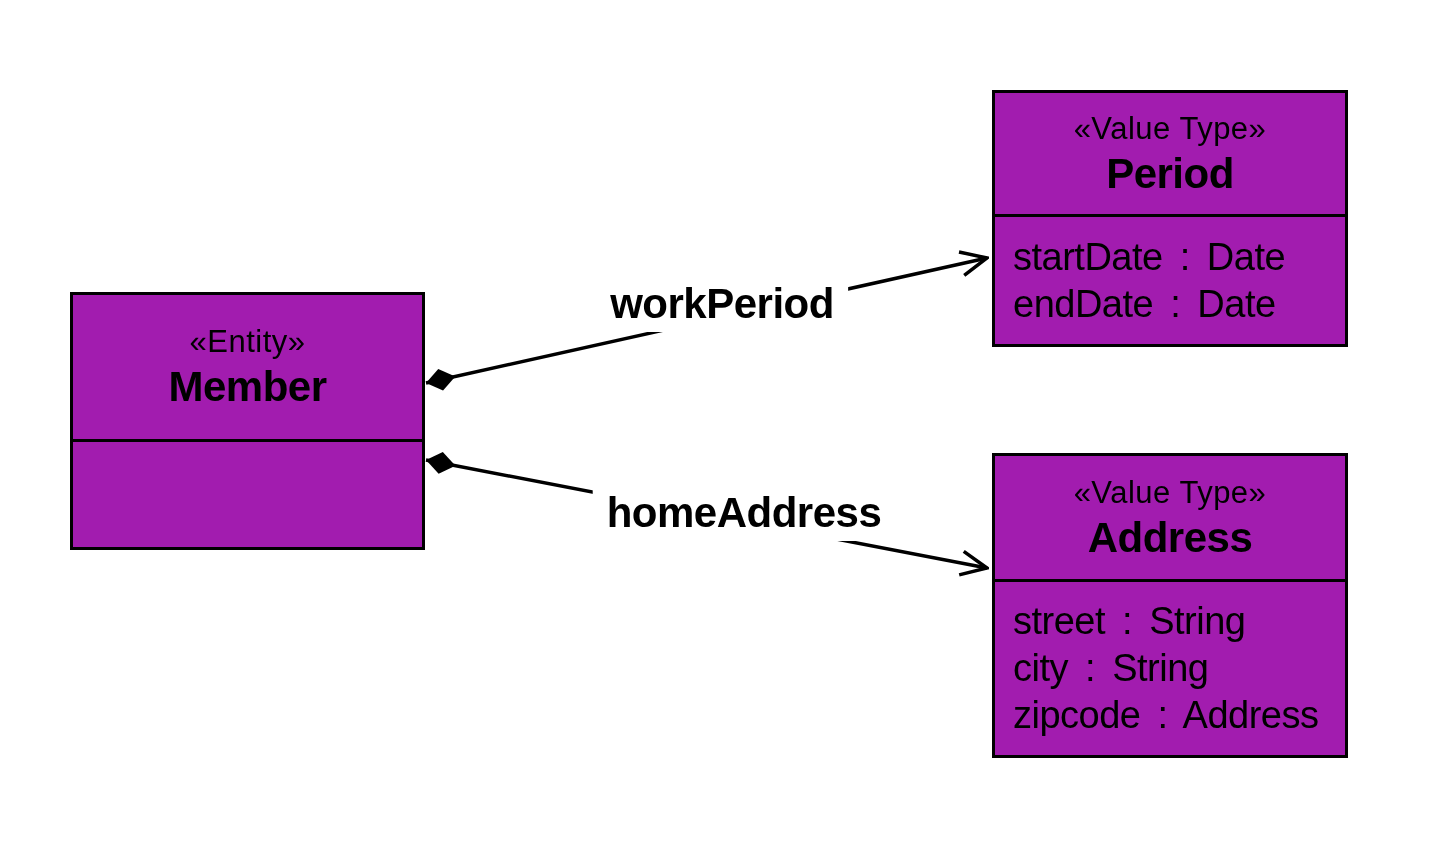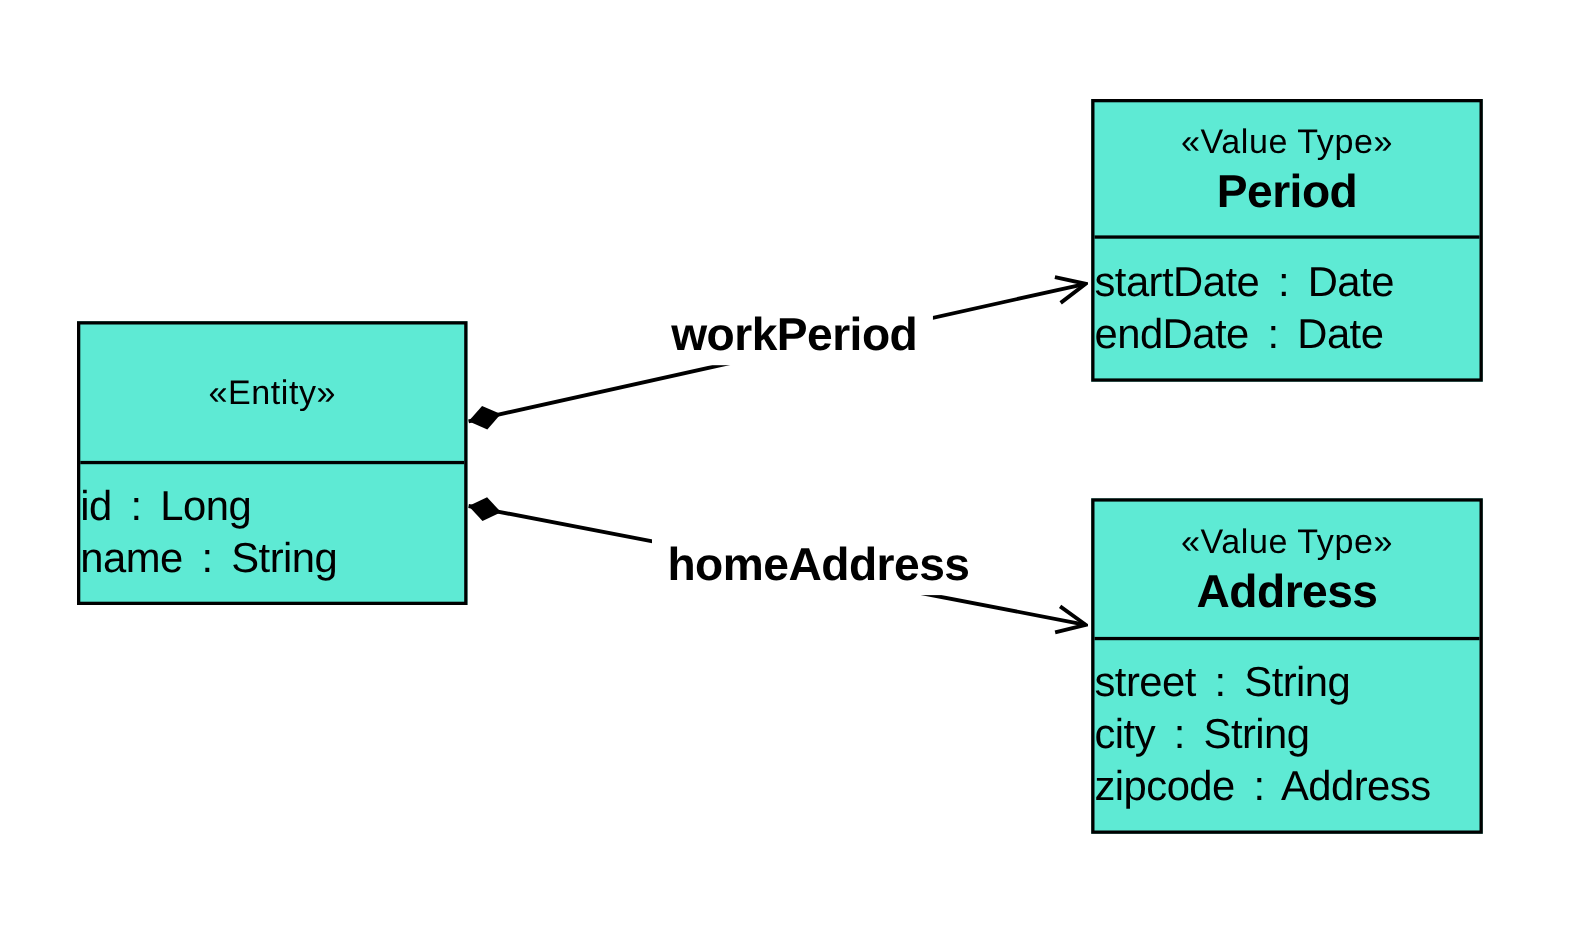--- a/index.html
+++ b/index.html
@@ -12,21 +12,21 @@
     width: 1450px;
     height: 842px;
     background: #ffffff;
     font-family: "Liberation Sans", "DejaVu Sans", sans-serif;
     color: #000000;
     overflow: hidden;
   }
   
   .uml-class {
     position: absolute;
-    background: #5eead4;
+    background: #a21caf;
     border: 3px solid #000000;
     box-sizing: border-box;
     display: flex;
     flex-direction: column;
   }
   .uml-class .title {
     box-sizing: border-box;
     flex: none;
     display: flex;
     flex-direction: column;
@@ -45,31 +45,32 @@
     font-weight: bold;
     line-height: 50px;
     letter-spacing: -0.5px;
     white-space: nowrap;
   }
   .attrs {
     flex: 1;
     display: flex;
     flex-direction: column;
     justify-content: center;
+    padding-left: 18px;
   }
   .attr {
     font-size: 38px;
     line-height: 47px;
     letter-spacing: -0.5px;
     word-spacing: 7px;
     white-space: nowrap;
   }
   
   .member  { left: 70px;  top: 292px; width: 355px; height: 258px; }
-  .member .title  { height: 127px; }
+  .member .title  { height: 147px; }
   .period  { left: 992px; top: 90px;  width: 356px; height: 257px; }
   .period .title  { height: 124px; }
   .address { left: 992px; top: 453px; width: 356px; height: 305px; }
   .address .title { height: 126px; }
   
   .connectors {
     position: absolute;
     left: 0;
     top: 0;
     width: 1450px;
@@ -96,24 +97,21 @@
   .label-homeaddress { left: 744px; top: 513px; }
 </style>
 </head>
 <body>
 
 <div class="canvas">
 
   <div class="uml-class member">
     <div class="title">
       <div class="stereotype">«Entity»</div>
-    </div>
-    <div class="attrs">
-      <div class="attr">id : Long</div>
-      <div class="attr">name : String</div>
+      <div class="cls-name">Member</div>
     </div>
   </div>
 
   <div class="uml-class period">
     <div class="title">
       <div class="stereotype">«Value Type»</div>
       <div class="cls-name">Period</div>
     </div>
     <div class="attrs">
       <div class="attr">startDate : Date</div>

